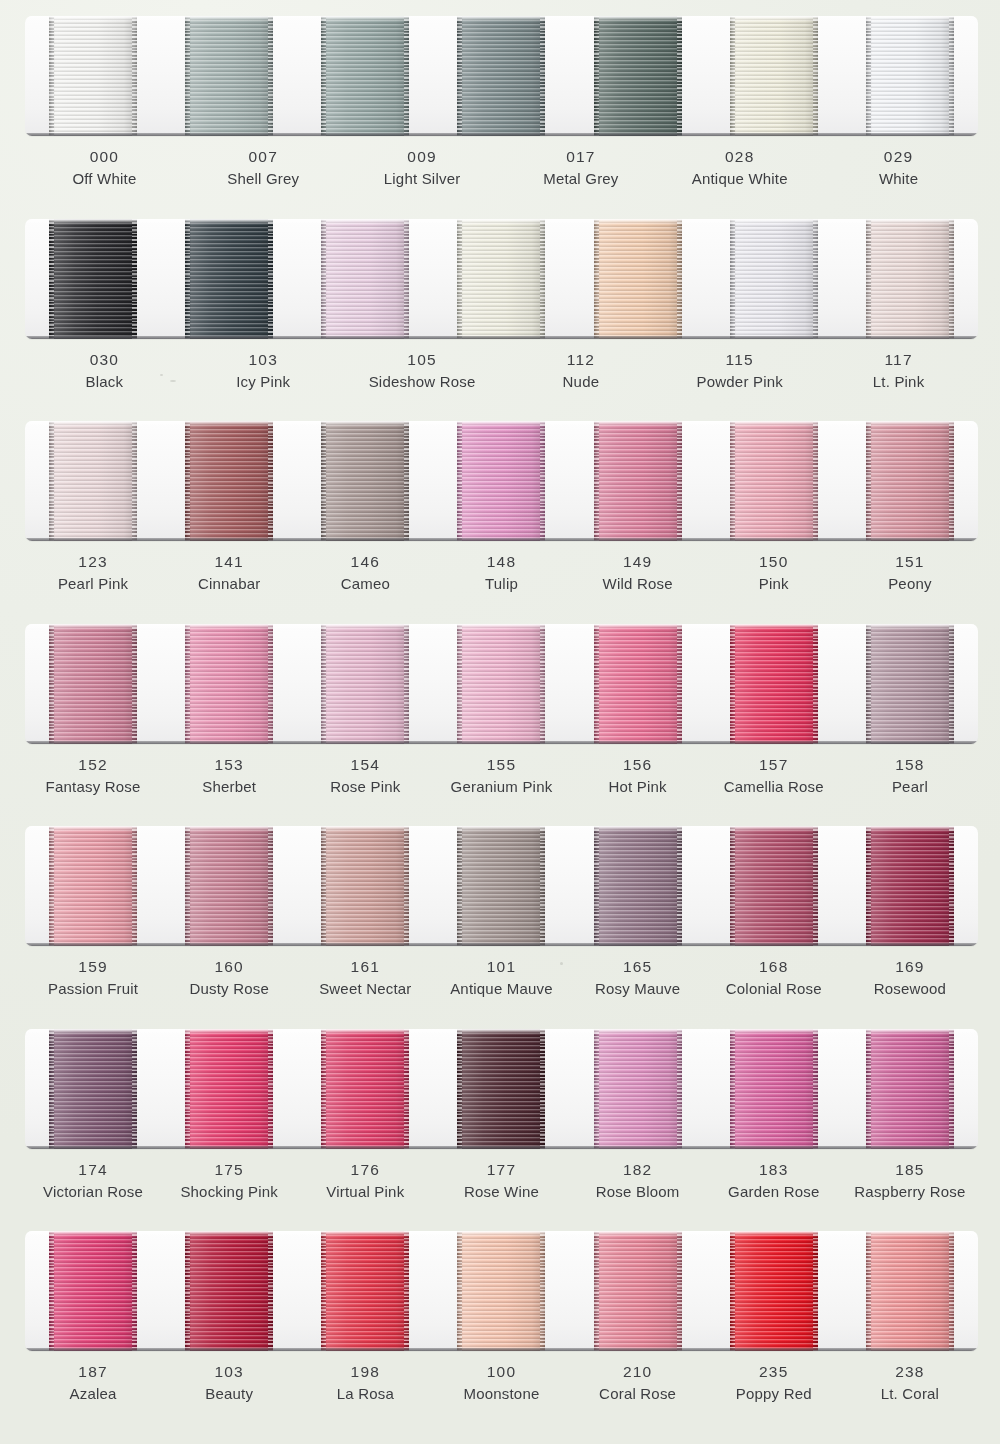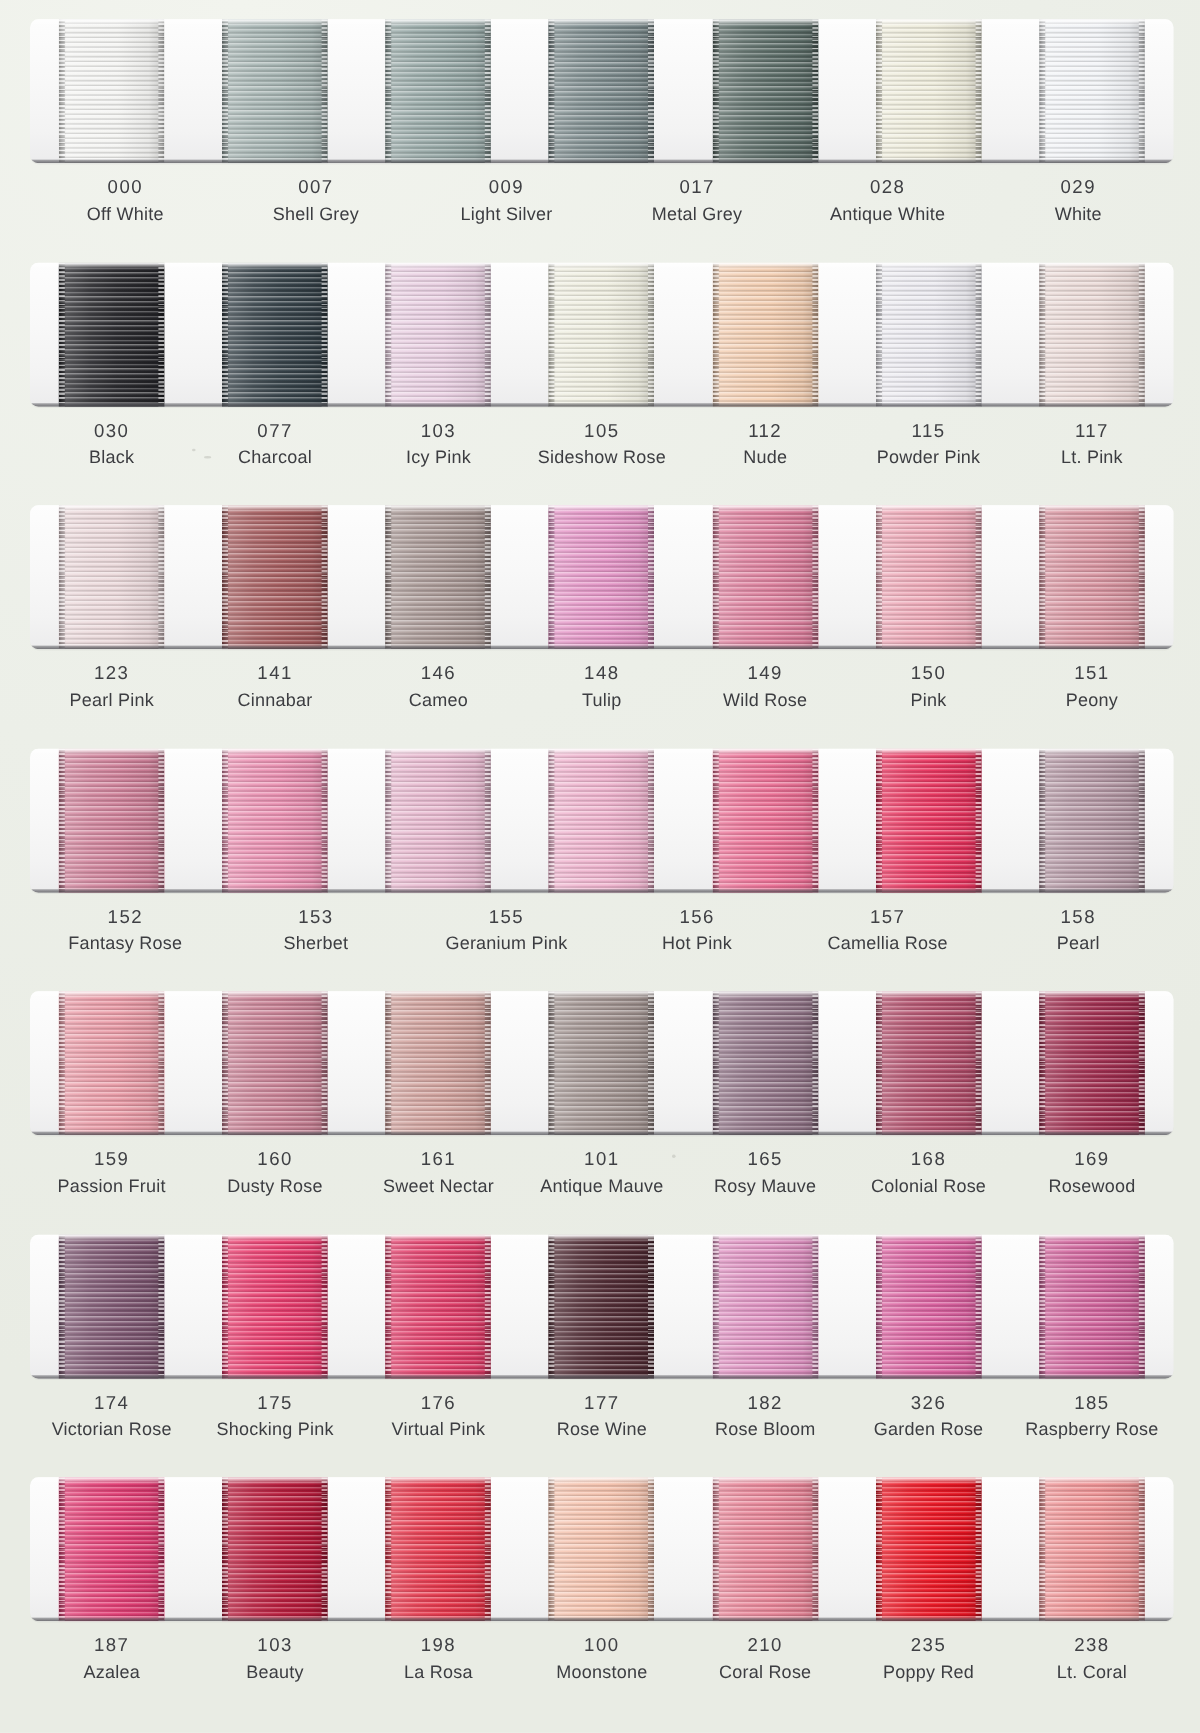--- a/index.html
+++ b/index.html
@@ -286,24 +286,20 @@
               <div class="edge r"></div>
             </div>
           </div>
         </div>
         <div class="labels">
           <div class="label">
             <span class="code">030</span>
             <span class="name">Black</span>
           </div>
           <div class="label">
-            <span class="code">077</span>
-            <span class="name">Charcoal</span>
-          </div>
-          <div class="label">
             <span class="code">103</span>
             <span class="name">Icy Pink</span>
           </div>
           <div class="label">
             <span class="code">105</span>
             <span class="name">Sideshow Rose</span>
           </div>
           <div class="label">
             <span class="code">112</span>
             <span class="name">Nude</span>
@@ -470,20 +466,24 @@
         <div class="labels">
           <div class="label">
             <span class="code">152</span>
             <span class="name">Fantasy Rose</span>
           </div>
           <div class="label">
             <span class="code">153</span>
             <span class="name">Sherbet</span>
           </div>
           <div class="label">
+            <span class="code">154</span>
+            <span class="name">Rose Pink</span>
+          </div>
+          <div class="label">
             <span class="code">155</span>
             <span class="name">Geranium Pink</span>
           </div>
           <div class="label">
             <span class="code">156</span>
             <span class="name">Hot Pink</span>
           </div>
           <div class="label">
             <span class="code">157</span>
             <span class="name">Camellia Rose</span>
@@ -658,21 +658,21 @@
           </div>
           <div class="label">
             <span class="code">177</span>
             <span class="name">Rose Wine</span>
           </div>
           <div class="label">
             <span class="code">182</span>
             <span class="name">Rose Bloom</span>
           </div>
           <div class="label">
-            <span class="code">326</span>
+            <span class="code">183</span>
             <span class="name">Garden Rose</span>
           </div>
           <div class="label">
             <span class="code">185</span>
             <span class="name">Raspberry Rose</span>
           </div>
         </div>
       </div>
       <div class="row">
         <div class="card">

